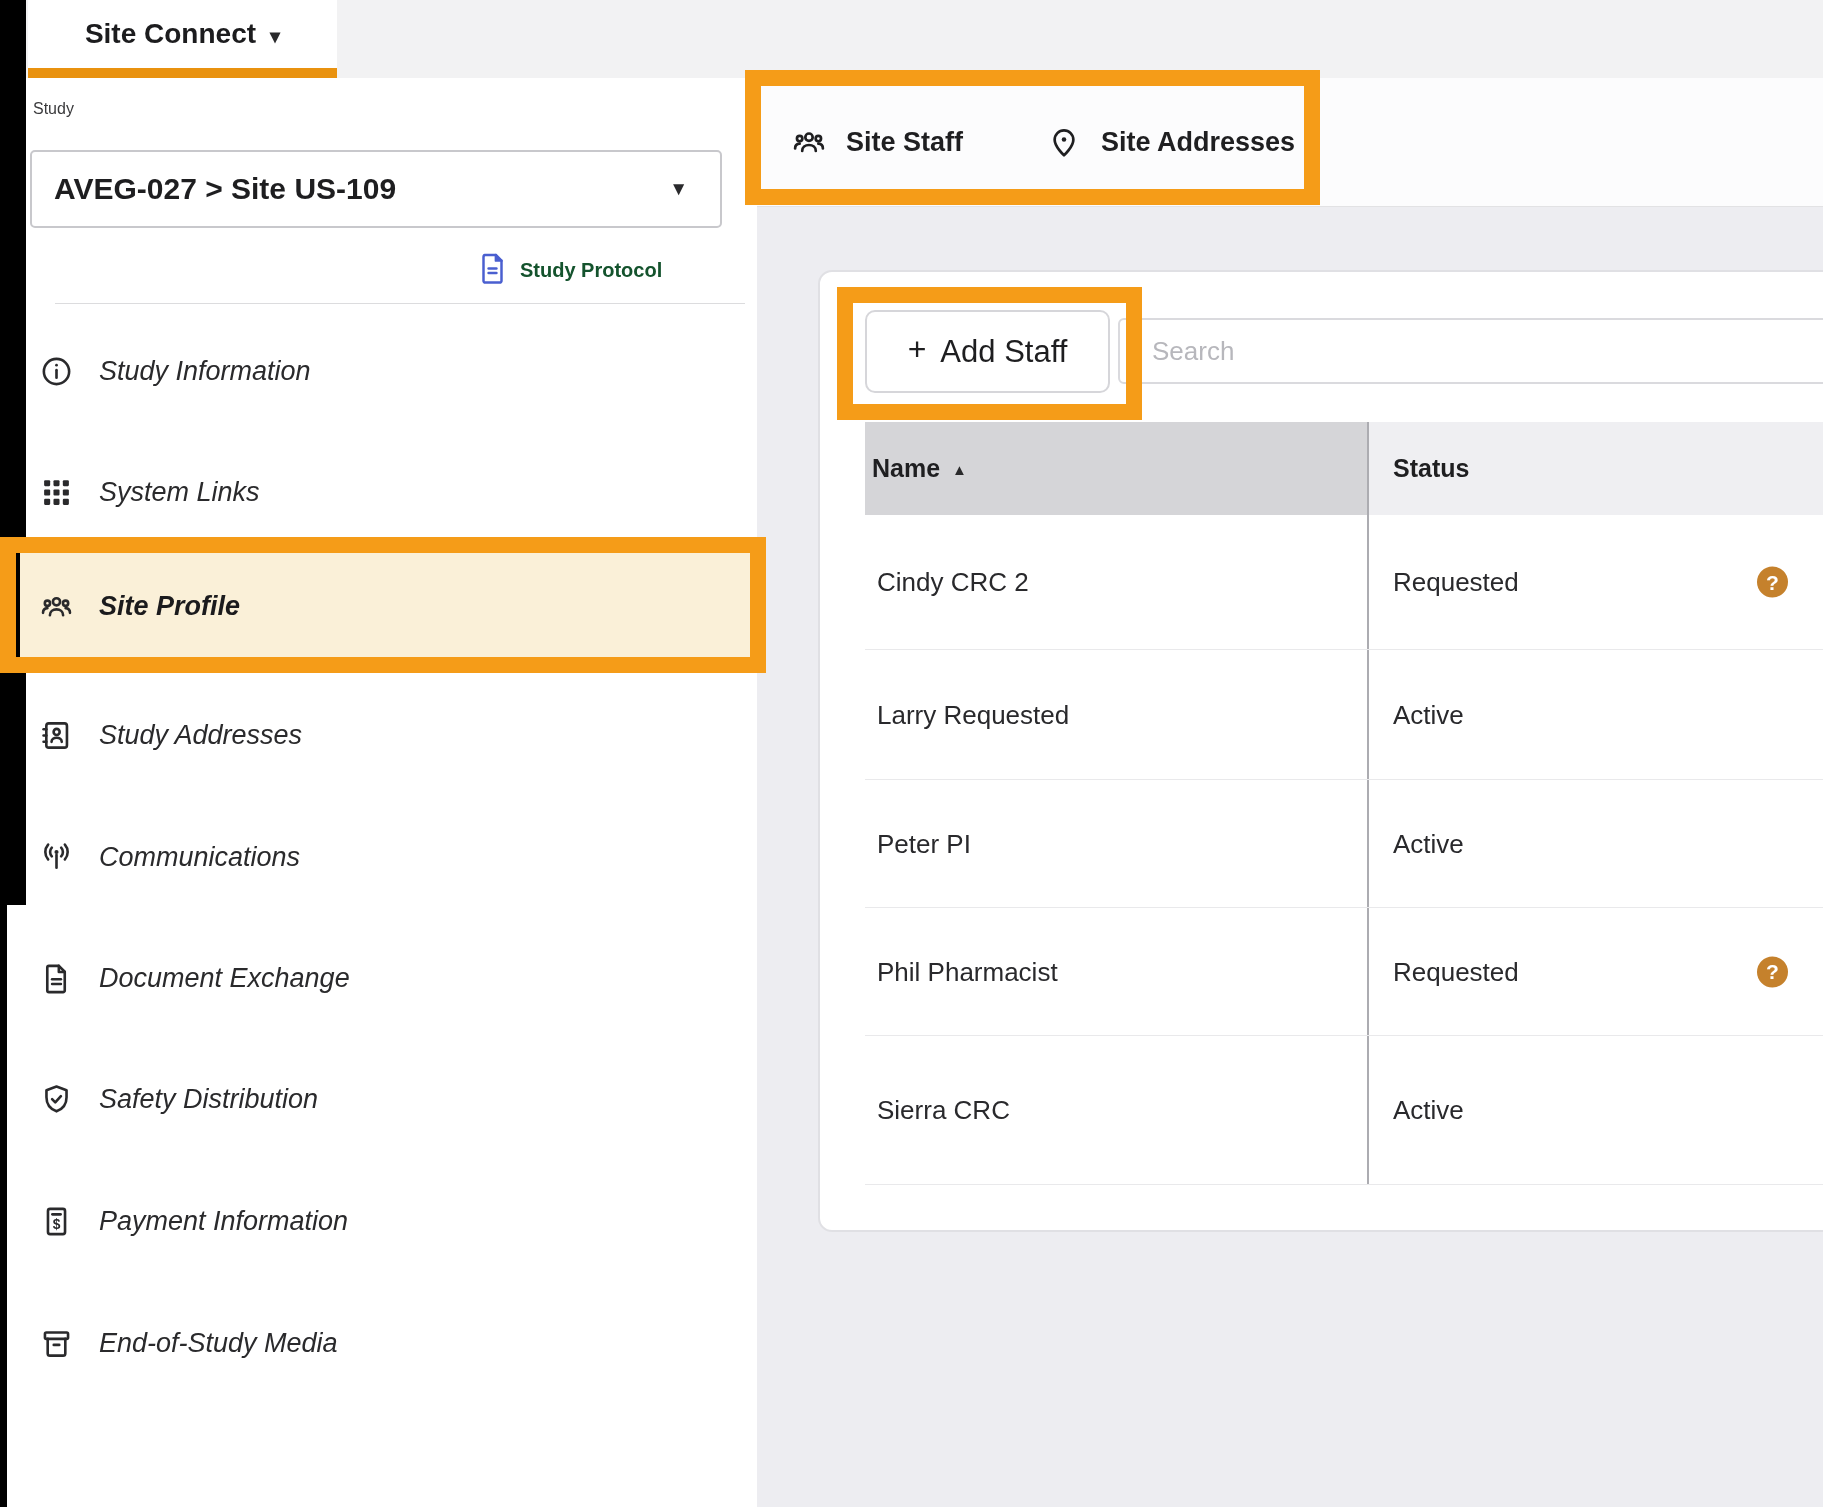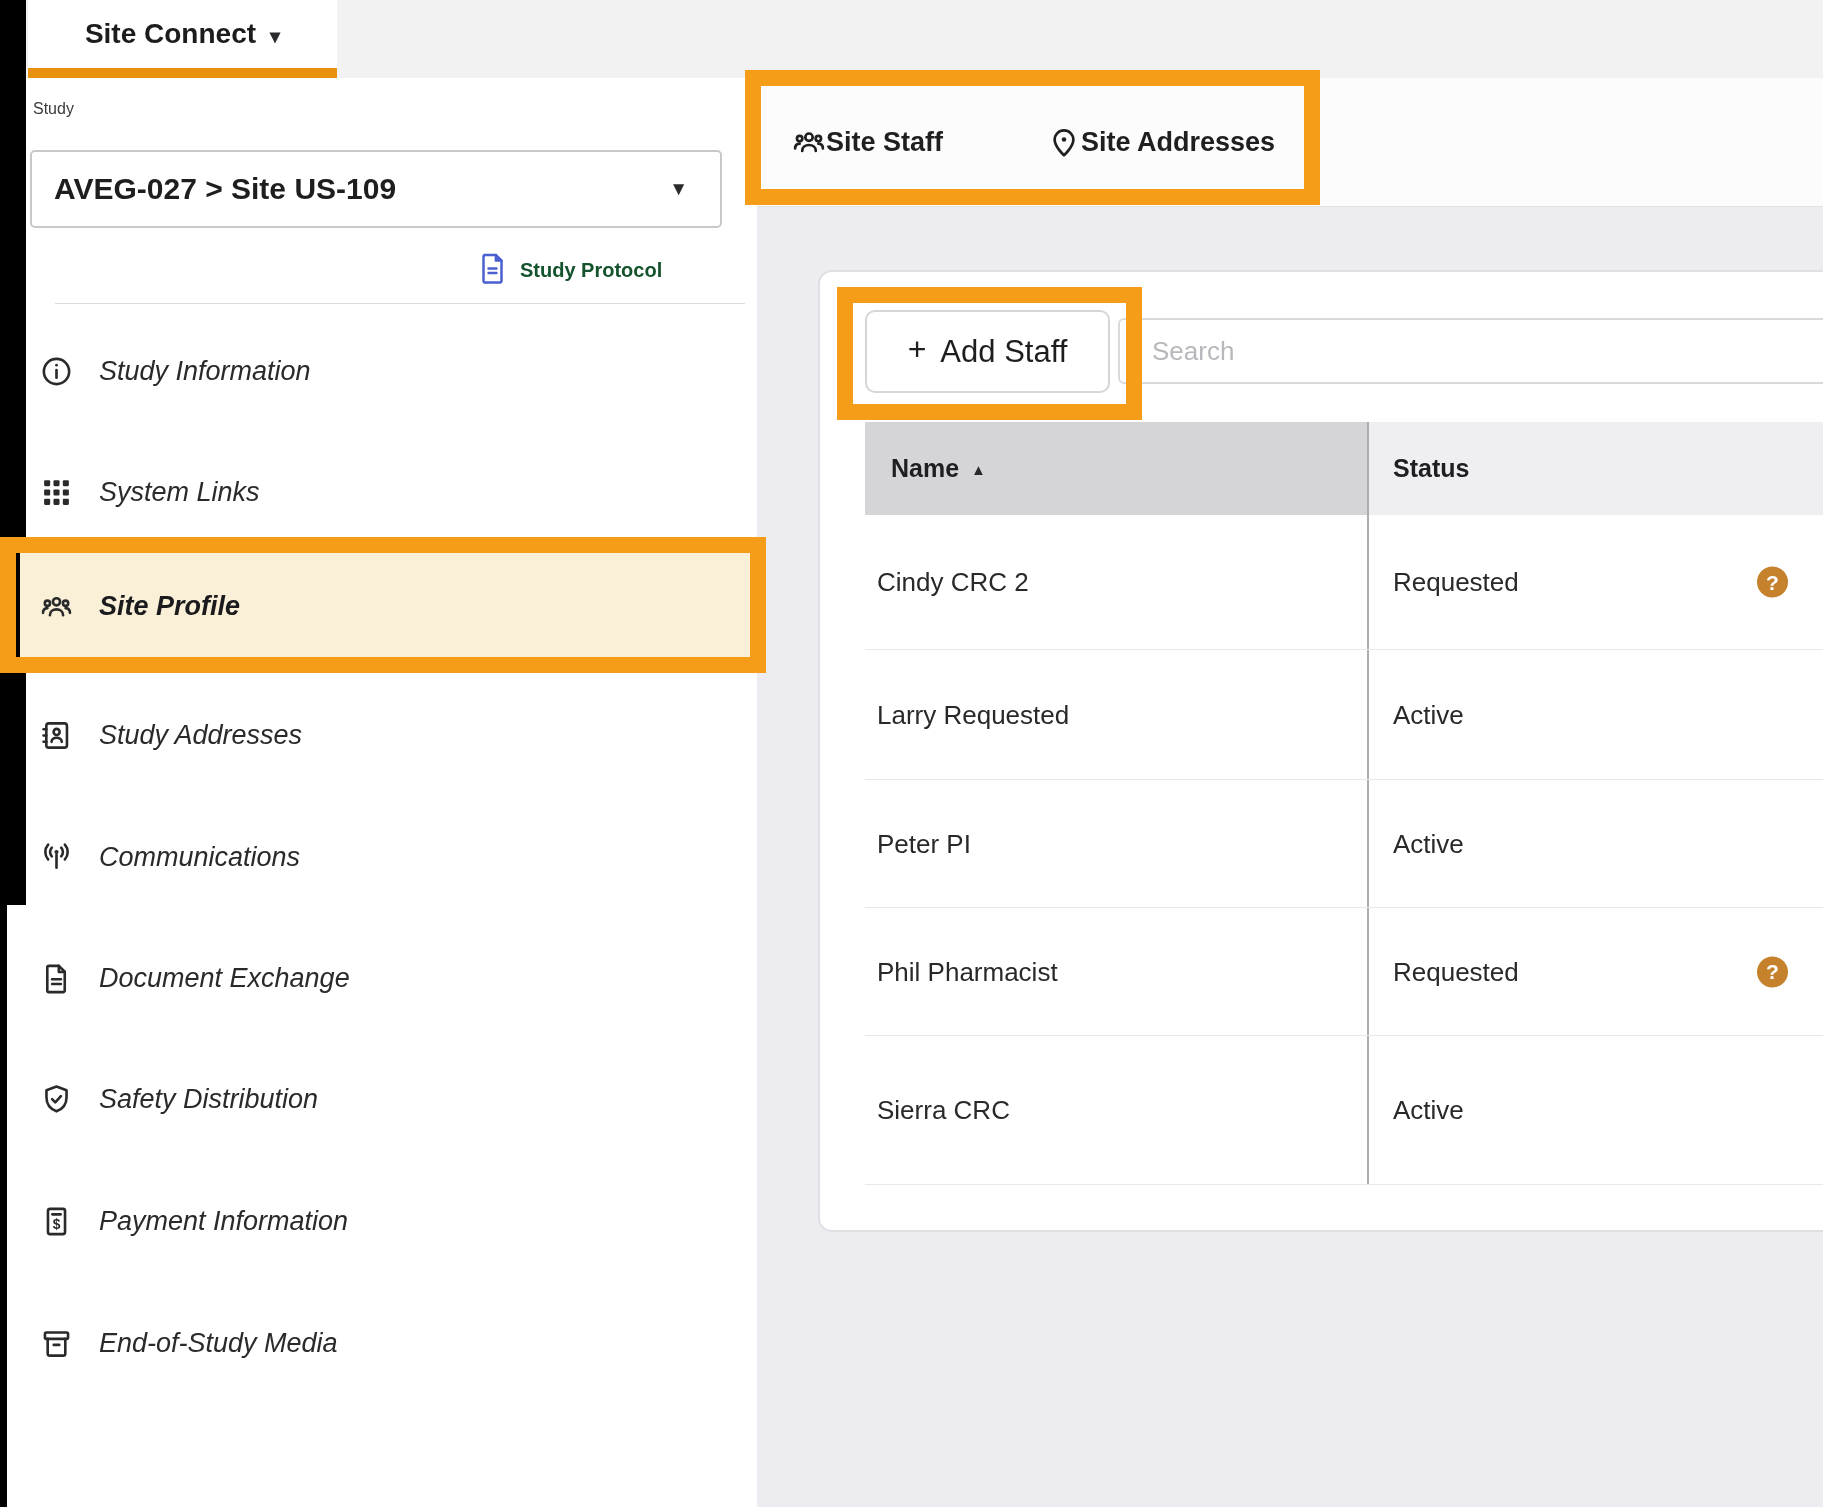--- a/index.html
+++ b/index.html
@@ -37,41 +37,41 @@
   .nav-item{left:40px;width:680px;height:44px;display:flex;align-items:center;gap:26px;cursor:pointer;}
   .nav-item .lbl{font-size:27px;font-weight:500;color:#2A2A2C;white-space:nowrap;font-style:italic;}
   .nav-item.active .lbl{font-weight:700;color:#1B1B1D;}
   .nav-icon{width:33px;height:33px;flex:0 0 33px;}
   .nav-icon svg{width:33px;height:33px;display:block;stroke:#2A2A2C;fill:none;stroke-width:1.9;stroke-linecap:round;stroke-linejoin:round;}
   .sidebar-highlight{left:20px;top:553px;width:730px;height:104px;background:#FAF0D8;}
 
   
   .content-bg{left:757px;top:206px;right:0;bottom:0;background:#EDEDF1;}
   .tab-row{left:757px;top:78px;right:0;height:128px;background:#FCFCFD;border-bottom:1px solid #E2E2E4;}
-  .top-tab{height:128px;display:flex;align-items:center;gap:0;cursor:pointer;}
+  .top-tab{height:128px;display:flex;align-items:center;gap:20px;cursor:pointer;}
   .top-tab .lbl{font-size:27px;font-weight:600;color:#1F1F21;white-space:nowrap;}
   .tab-icon svg{width:34px;height:34px;display:block;stroke:#1F1F21;fill:none;stroke-width:1.9;stroke-linecap:round;stroke-linejoin:round;}
 
   .card{left:818px;top:270px;width:1030px;height:962px;background:#fff;
     border:2px solid #E0E0E4;border-radius:14px;box-sizing:border-box;}
 
   .add-staff-btn{left:865px;top:310px;width:245px;height:83px;background:#fff;
     border:2px solid #D6D6DA;border-radius:10px;box-sizing:border-box;
     display:flex;align-items:center;justify-content:center;gap:14px;cursor:pointer;}
   .add-staff-btn .plus{font-size:32px;font-weight:400;color:#1E1E20;transform:translateY(-2px);}
   .add-staff-btn .lbl{font-size:31px;font-weight:500;color:#1E1E20;}
 
   .search-input{left:1118px;top:318px;width:726px;height:66px;box-sizing:border-box;
     border:2px solid #DADADE;border-radius:6px;background:#fff;
     padding:0 0 0 32px;font-size:26px;color:#333;font-family:"Liberation Sans",sans-serif;outline:none;}
   .search-input::placeholder{color:#B7B7BC;}
 
   
   .th-name{left:865px;top:422px;width:502px;height:93px;background:#D5D5D8;
-    display:flex;align-items:center;gap:12px;padding-left:26px;box-sizing:border-box;}
+    display:flex;align-items:center;gap:12px;padding-left:7px;box-sizing:border-box;}
   .th-status{left:1369px;top:422px;width:474px;height:93px;background:#EFEFF2;
     display:flex;align-items:center;padding-left:24px;box-sizing:border-box;}
   .th-name .lbl,.th-status .lbl{font-size:25px;font-weight:700;color:#1F1F21;}
   .th-name .sort{font-size:15px;color:#2A2A2C;transform:translateY(1px);}
   .col-divider{left:1367px;top:422px;width:2px;height:763px;background:#ACACB1;}
 
   .t-row{left:865px;width:978px;border-bottom:1px solid #E9E9EB;box-sizing:border-box;}
   .t-row .name{position:absolute;left:12px;top:50%;transform:translateY(-50%);font-size:26px;color:#29292C;}
   .t-row .status{position:absolute;left:528px;top:50%;transform:translateY(-50%);font-size:26px;color:#29292C;}
   .help-badge{position:absolute;left:892px;top:50%;transform:translateY(-50%);

